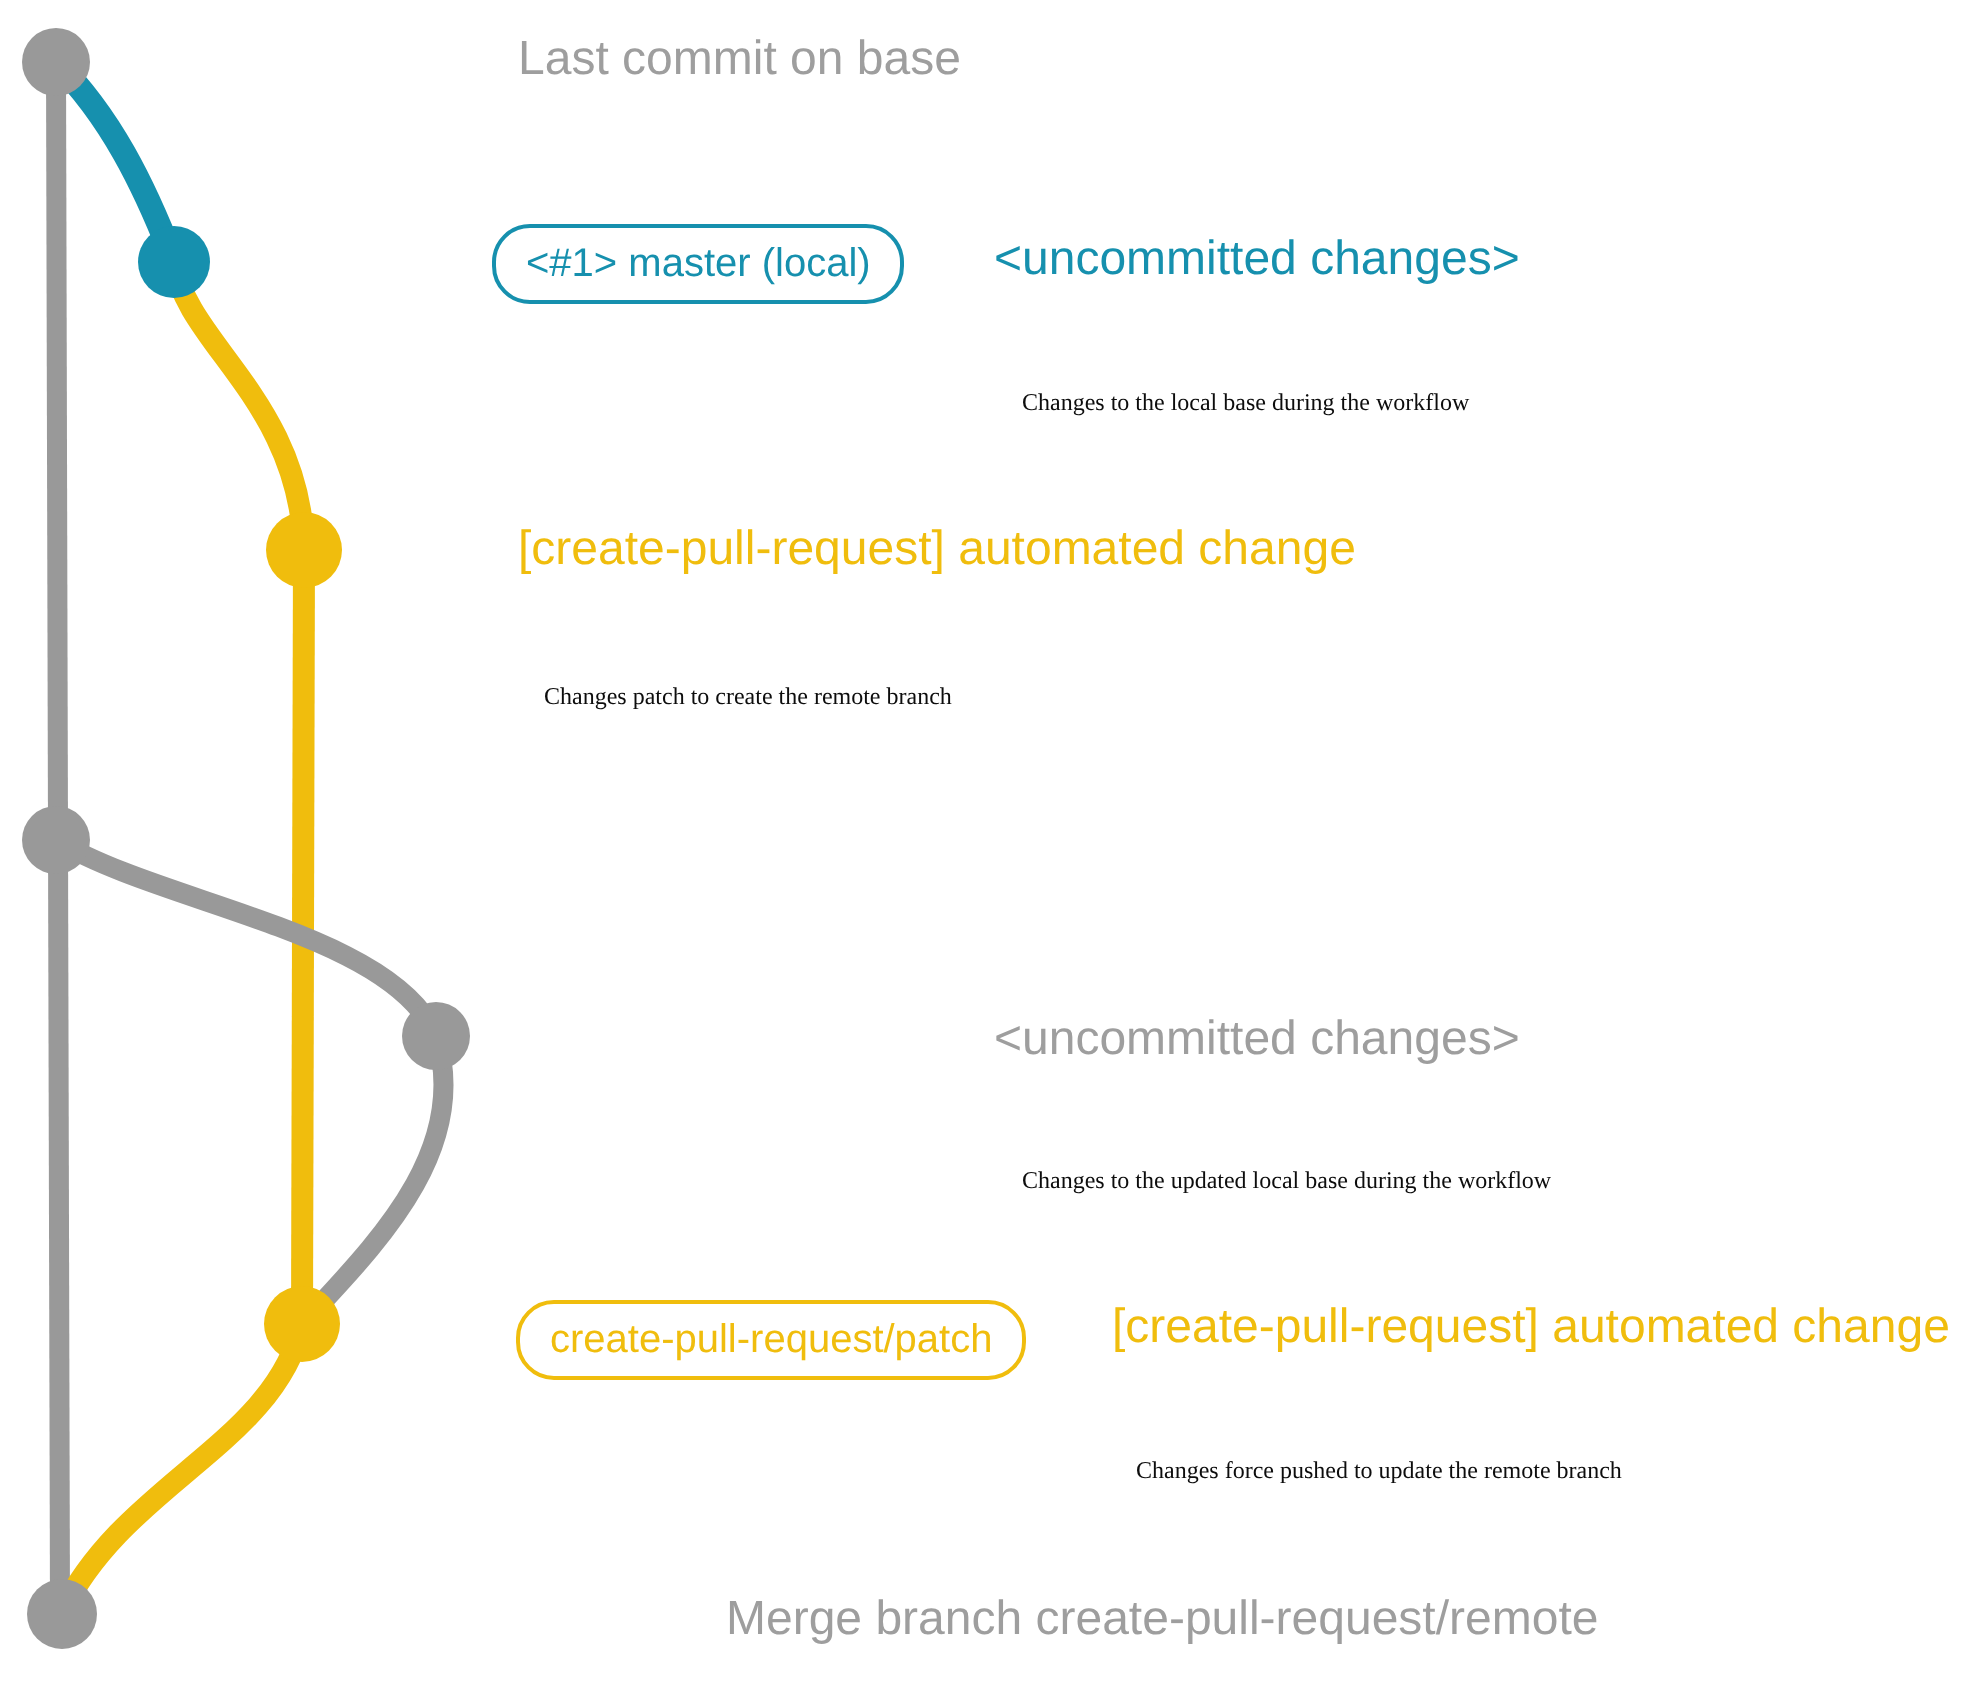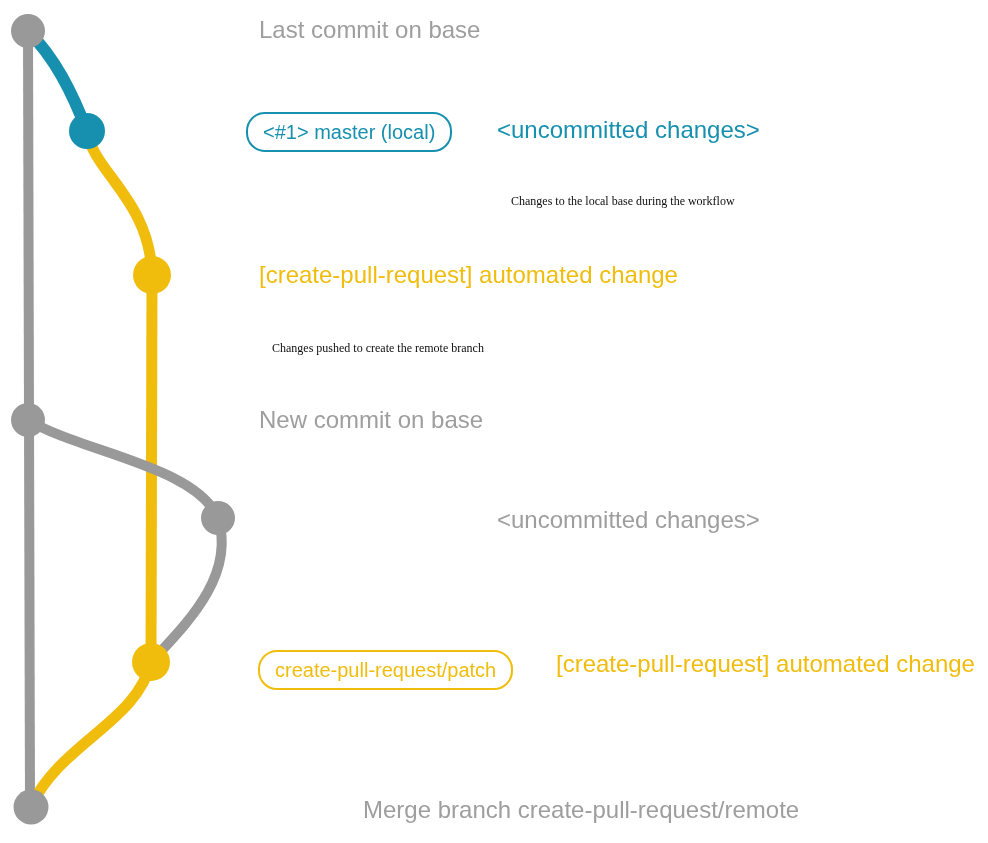--- a/index.html
+++ b/index.html
@@ -71,26 +71,27 @@
 
   <div class="ann heading gray-text" style="left:259px;top:17px">Last commit on base</div>
 
   <div class="ann" style="left:246px;top:112px">
     <span class="badge blue-badge">&lt;#1&gt; master (local)</span>
   </div>
   <div class="ann heading blue-text" style="left:497px;top:117px">&lt;uncommitted changes&gt;</div>
   <div class="ann note" style="left:511px;top:147px">Changes to the local base during the workflow</div>
 
   <div class="ann heading yellow-text" style="left:259px;top:262px">[create-pull-request] automated change</div>
-  <div class="ann note" style="left:272px;top:294px">Changes pushed to create the remote branch</div>
+  <div class="ann note" style="left:272px;top:294px">Changes patch to create the remote branch</div>
 
-  <div class="ann heading gray-text" style="left:259px;top:407px">New commit on base</div>
 
   <div class="ann heading gray-text" style="left:497px;top:507px">&lt;uncommitted changes&gt;</div>
+  <div class="ann note" style="left:511px;top:536px">Changes to the updated local base during the workflow</div>
 
   <div class="ann" style="left:258px;top:650px">
     <span class="badge yellow-badge">create-pull-request/patch</span>
   </div>
   <div class="ann heading yellow-text" style="left:556px;top:651px">[create-pull-request] automated change</div>
+  <div class="ann note" style="left:568px;top:681px">Changes force pushed to update the remote branch</div>
 
   <div class="ann heading gray-text" style="left:363px;top:797px">Merge branch create-pull-request/remote</div>
 
 </div>
 
 </body></html>

